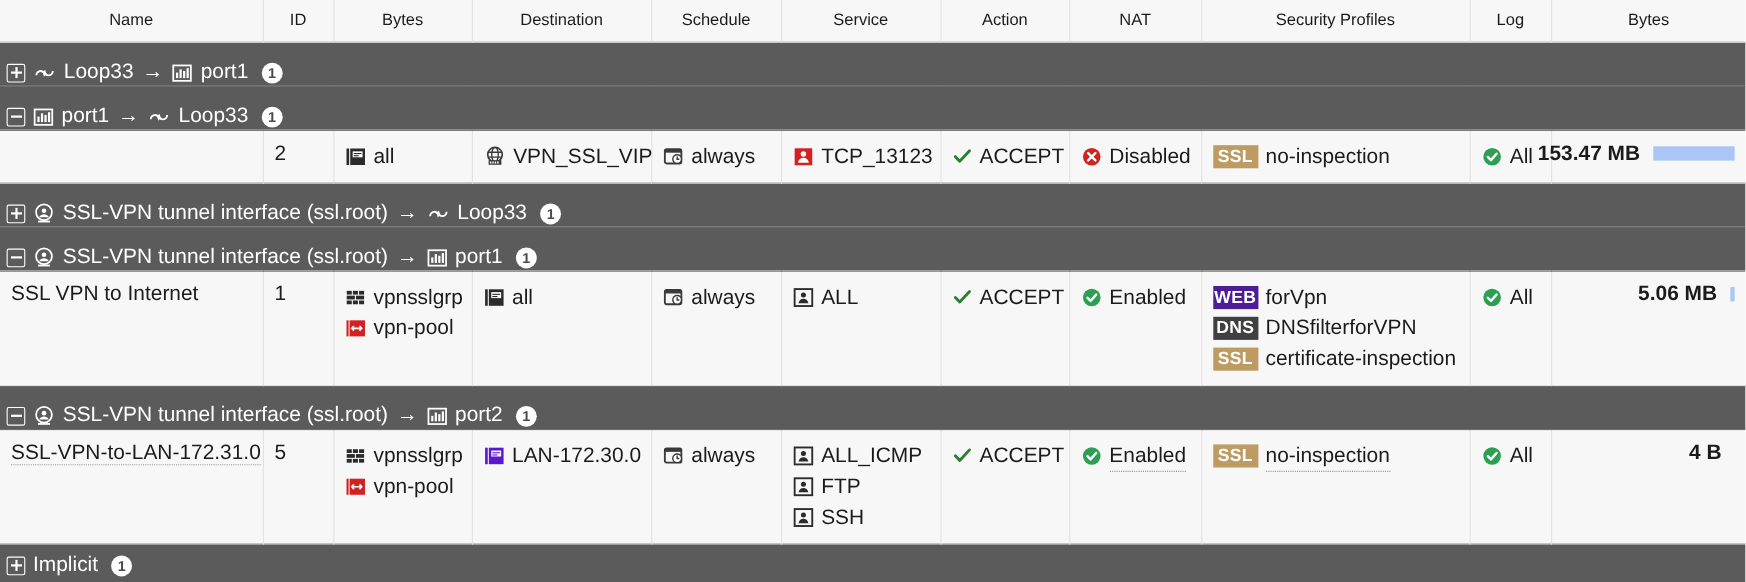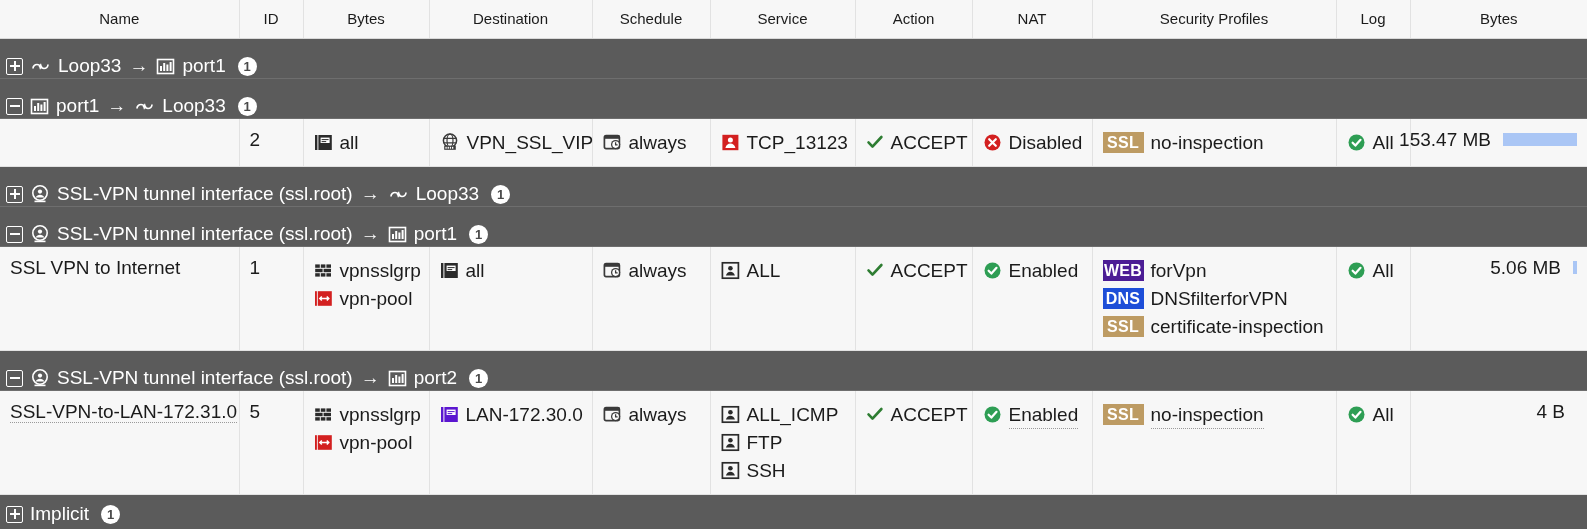--- a/index.html
+++ b/index.html
@@ -99,21 +99,21 @@
   tbody td.cell {
     background: #f7f7f7;
     border-right: 1px solid #e2e2e2;
     border-bottom: 1px solid #e2e2e2;
     padding: 10px 10px;
     vertical-align: top;
     font-size: 19px;
     color: #1b1b1b;
     white-space: nowrap;
   }
-  tbody td.cell.last { border-right: none; }
+  tbody td.cell.last { border-right: none; font-weight: bold; }
   td.num { text-align: left; }
   td.rightal { text-align: right; }
 
   .ico {
     display: inline-flex;
     align-items: center;
     justify-content: center;
     vertical-align: -3px;
     flex: 0 0 auto;
   }
@@ -504,21 +504,21 @@
               </span>
               <span>Enabled</span>
             </div>
           </td>
           <td class="cell">
             <div class="line">
               <span class="sp-badge" style="background: #4c1d95;">WEB</span>
               <span>forVpn</span>
             </div>
             <div class="line">
-              <span class="sp-badge" style="background: #1d4ed8;">DNS</span>
+              <span class="sp-badge" style="background: #404040;">DNS</span>
               <span>DNSfilterforVPN</span>
             </div>
             <div class="line">
               <span class="sp-badge" style="background: rgb(189, 155, 99);">SSL</span>
               <span>certificate-inspection</span>
             </div>
           </td>
           <td class="cell">
             <div class="line">
               <span class="ico">

